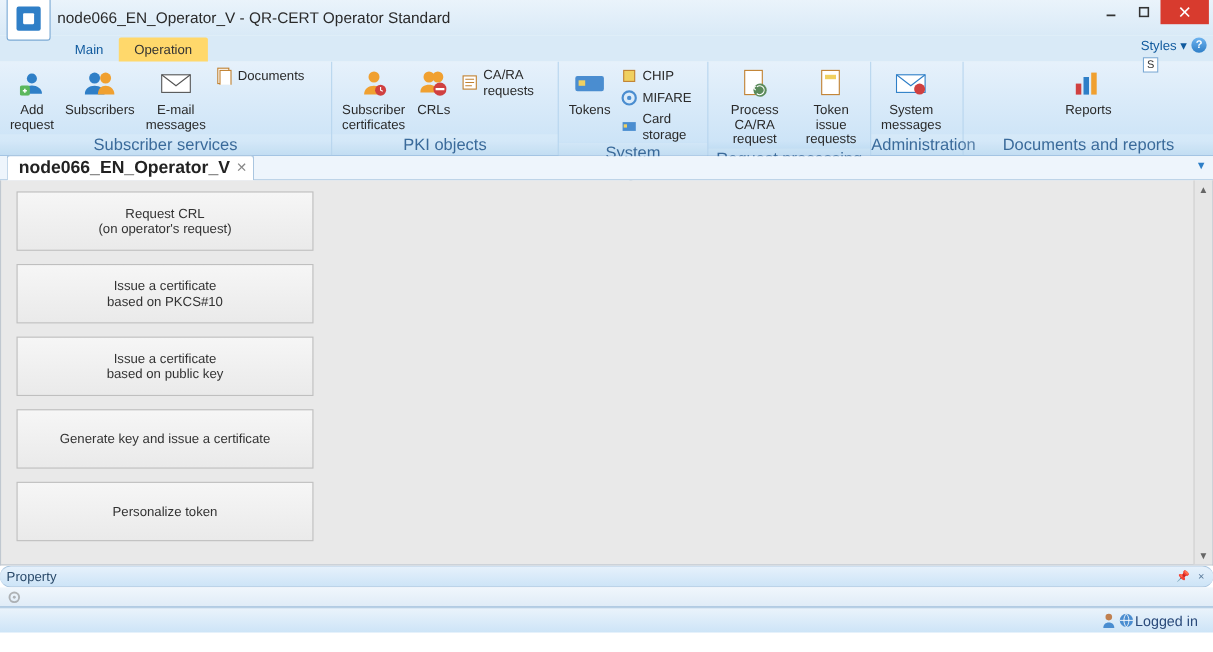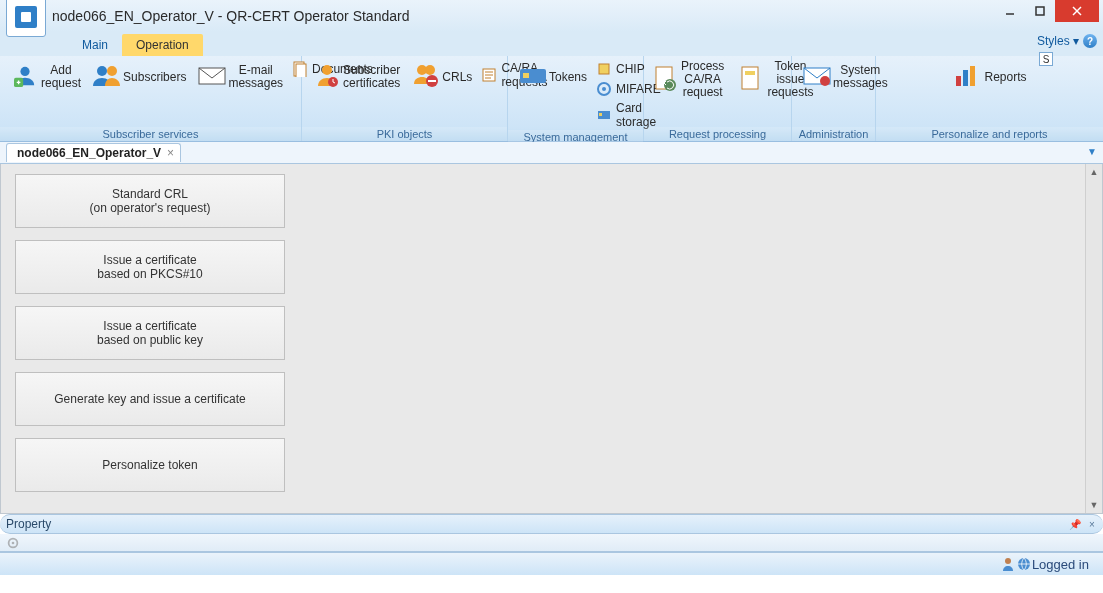--- a/index.html
+++ b/index.html
@@ -7,42 +7,42 @@
   .titlebar { height: 32px; background: linear-gradient(#eaf3fb, #d9eaf7); display: flex; align-items: center; position: relative; }
   .app-icon { width: 40px; height: 40px; margin: 2px 6px 0 6px; background: #fff; border: 1px solid #7aa9d4; border-radius: 3px; display: flex; align-items: center; justify-content: center; position: relative; z-index: 2; }
   .app-icon-inner { width: 22px; height: 22px; background: #2f7fc7; border-radius: 2px; position: relative; }
   .app-icon-inner::after { content: ""; position: absolute; width: 10px; height: 10px; background: #fff; left: 6px; top: 6px; border-radius: 1px; }
   .title-text { flex: 1; text-align: left; font-size: 14px; color: #2a2a2a; }
   .win-btns { display: flex; height: 22px; position: absolute; right: 4px; top: 0; }
   .win-btn { width: 30px; height: 22px; display: flex; align-items: center; justify-content: center; font-size: 12px; cursor: pointer; }
   .win-btn.close { background: #d83b2e; color: #fff; width: 44px; }
   .win-btn svg { width: 10px; height: 10px; }
 
-  .tabbar { height: 24px; background: #d9eaf7; display: flex; align-items: flex-end; padding-left: 68px; position: relative; }
+  .tabbar { height: 24px; background: #d9eaf7; display: flex; align-items: flex-end; padding-left: 54px; position: relative; }
   .tab { padding: 4px 14px; font-size: 12px; color: #105a9e; cursor: pointer; }
   .tab.active { background: #ffd86b; color: #333; border-radius: 2px 2px 0 0; }
   .tabbar-right { position: absolute; right: 6px; top: 2px; display: flex; align-items: center; gap: 4px; }
   .styles-link { color: #105a9e; font-size: 12px; cursor: pointer; }
   .help-icon { width: 14px; height: 14px; border-radius: 50%; background: linear-gradient(#6fb4f0,#2f7fc7); color: #fff; display: flex; align-items: center; justify-content: center; font-size: 10px; font-weight: bold; }
   .s-box { position: absolute; right: 50px; top: 20px; width: 14px; height: 14px; border: 1px solid #7aa9d4; background: #fff; display: flex; align-items: center; justify-content: center; font-size: 10px; color: #333; }
 
   .ribbon { height: 86px; background: linear-gradient(#e6f1fb 0%, #cde4f7 85%, #b8d8f0 100%); border-bottom: 1px solid #99bee0; display: flex; }
   .rgroup { border-right: 1px solid #b7d5ee; display: flex; flex-direction: column; }
   .rgroup-body { flex: 1; display: flex; align-items: flex-start; padding: 2px 4px 0 4px; }
-  .rgroup-label { text-align: center; font-size: 11px; color: #3a6a9a; padding: 1px 0; background: rgba(255,255,255,0.15); }
-  .rbtn { display: flex; flex-direction: row; align-items: center; padding: 2px 5px; cursor: pointer; text-align: center; font-size: 12px; color: #2a2a2a; line-height: 13px; }
+  .rgroup-label { text-align: center; font-size: 15px; color: #3a6a9a; padding: 1px 0; background: rgba(255,255,255,0.15); }
+  .rbtn { display: flex; flex-direction: column; align-items: center; padding: 2px 5px; cursor: pointer; text-align: center; font-size: 12px; color: #2a2a2a; line-height: 13px; }
   .rbtn .ico { width: 32px; height: 32px; margin-bottom: 2px; display: flex; align-items: center; justify-content: center; }
   .rbtn.disabled { color: #9ab; }
   .rlist { display: flex; flex-direction: column; gap: 2px; padding-top: 2px; }
   .rlistitem { display: flex; align-items: center; gap: 4px; font-size: 12px; color: #2a2a2a; cursor: pointer; padding: 1px 4px; }
   .rlistitem .sico { width: 16px; height: 16px; display: flex; align-items: center; justify-content: center; }
 
   .doc-area { position: relative; height: 372px; }
   .doc-tabstrip { height: 22px; display: flex; align-items: center; border-bottom: 1px solid #aac6e0; background: #eef5fc; padding-left: 6px; position: relative; }
-  .doc-tab { background: #fff; border: 1px solid #aac6e0; border-bottom: none; padding: 2px 6px 2px 10px; font-size: 12px; font-weight: bold; color: #222; display: flex; align-items: center; gap: 6px; border-radius: 3px 3px 0 0; }
+  .doc-tab { background: #fff; border: 1px solid #aac6e0; border-bottom: none; padding: 2px 6px 2px 10px; font-size: 16px; font-weight: bold; color: #222; display: flex; align-items: center; gap: 6px; border-radius: 3px 3px 0 0; }
   .doc-tab .x { color: #888; font-weight: normal; cursor: pointer; }
   .doc-dropdown { position: absolute; right: 6px; top: 4px; color: #2f7fc7; cursor: pointer; font-size: 10px; }
   .doc-body { position: absolute; top: 22px; left: 0; right: 0; bottom: 0; background: #e9e9e9; border: 1px solid #c0c8d0; border-top: none; display: flex; }
   .panel-list { flex: 0 0 auto; padding: 10px 6px 0 14px; display: flex; flex-direction: column; gap: 12px; }
   .big-btn { width: 270px; height: 54px; background: linear-gradient(#f6f6f6,#eaeaea); border: 1px solid #bfbfbf; display: flex; flex-direction: column; align-items: center; justify-content: center; font-size: 12px; color: #333; cursor: pointer; line-height: 14px; }
   .vscroll { width: 17px; background: #e6e6e6; border-left: 1px solid #cfcfcf; margin-left: auto; position: relative; }
   .vscroll .arrow { position: absolute; left: 0; right: 0; height: 16px; display: flex; align-items: center; justify-content: center; color: #666; font-size: 9px; }
   .vscroll .arrow.up { top: 0; }
   .vscroll .arrow.down { bottom: 0; }
 
@@ -284,37 +284,37 @@
         <span class="ico">
           <svg viewBox="0 0 28 24" width="28" height="24">
               <rect x="2" y="12" width="5" height="10" fill="#d04040"></rect>
               <rect x="9" y="6" width="5" height="16" fill="#2f7fc7"></rect>
               <rect x="16" y="2" width="5" height="20" fill="#f0a030"></rect>
             </svg>
         </span>
         <span>Reports</span>
       </div>
     </div>
-    <div class="rgroup-label">Personalize and reports</div>
+    <div class="rgroup-label">Documents and reports</div>
   </div>
 
 </div>
 
 <div class="doc-area">
   <div class="doc-tabstrip">
     <div class="doc-tab">
       <span>node066_EN_Operator_V</span>
       <span class="x">×</span>
     </div>
     <span class="doc-dropdown">▼</span>
   </div>
   <div class="doc-body">
     <div class="panel-list">
       <div class="big-btn">
-        <span>Standard CRL</span>
+        <span>Request CRL</span>
         <span>(on operator's request)</span>
       </div>
       <div class="big-btn">
         <span>Issue a certificate</span>
         <span>based on PKCS#10</span>
       </div>
       <div class="big-btn">
         <span>Issue a certificate</span>
         <span>based on public key</span>
       </div>

